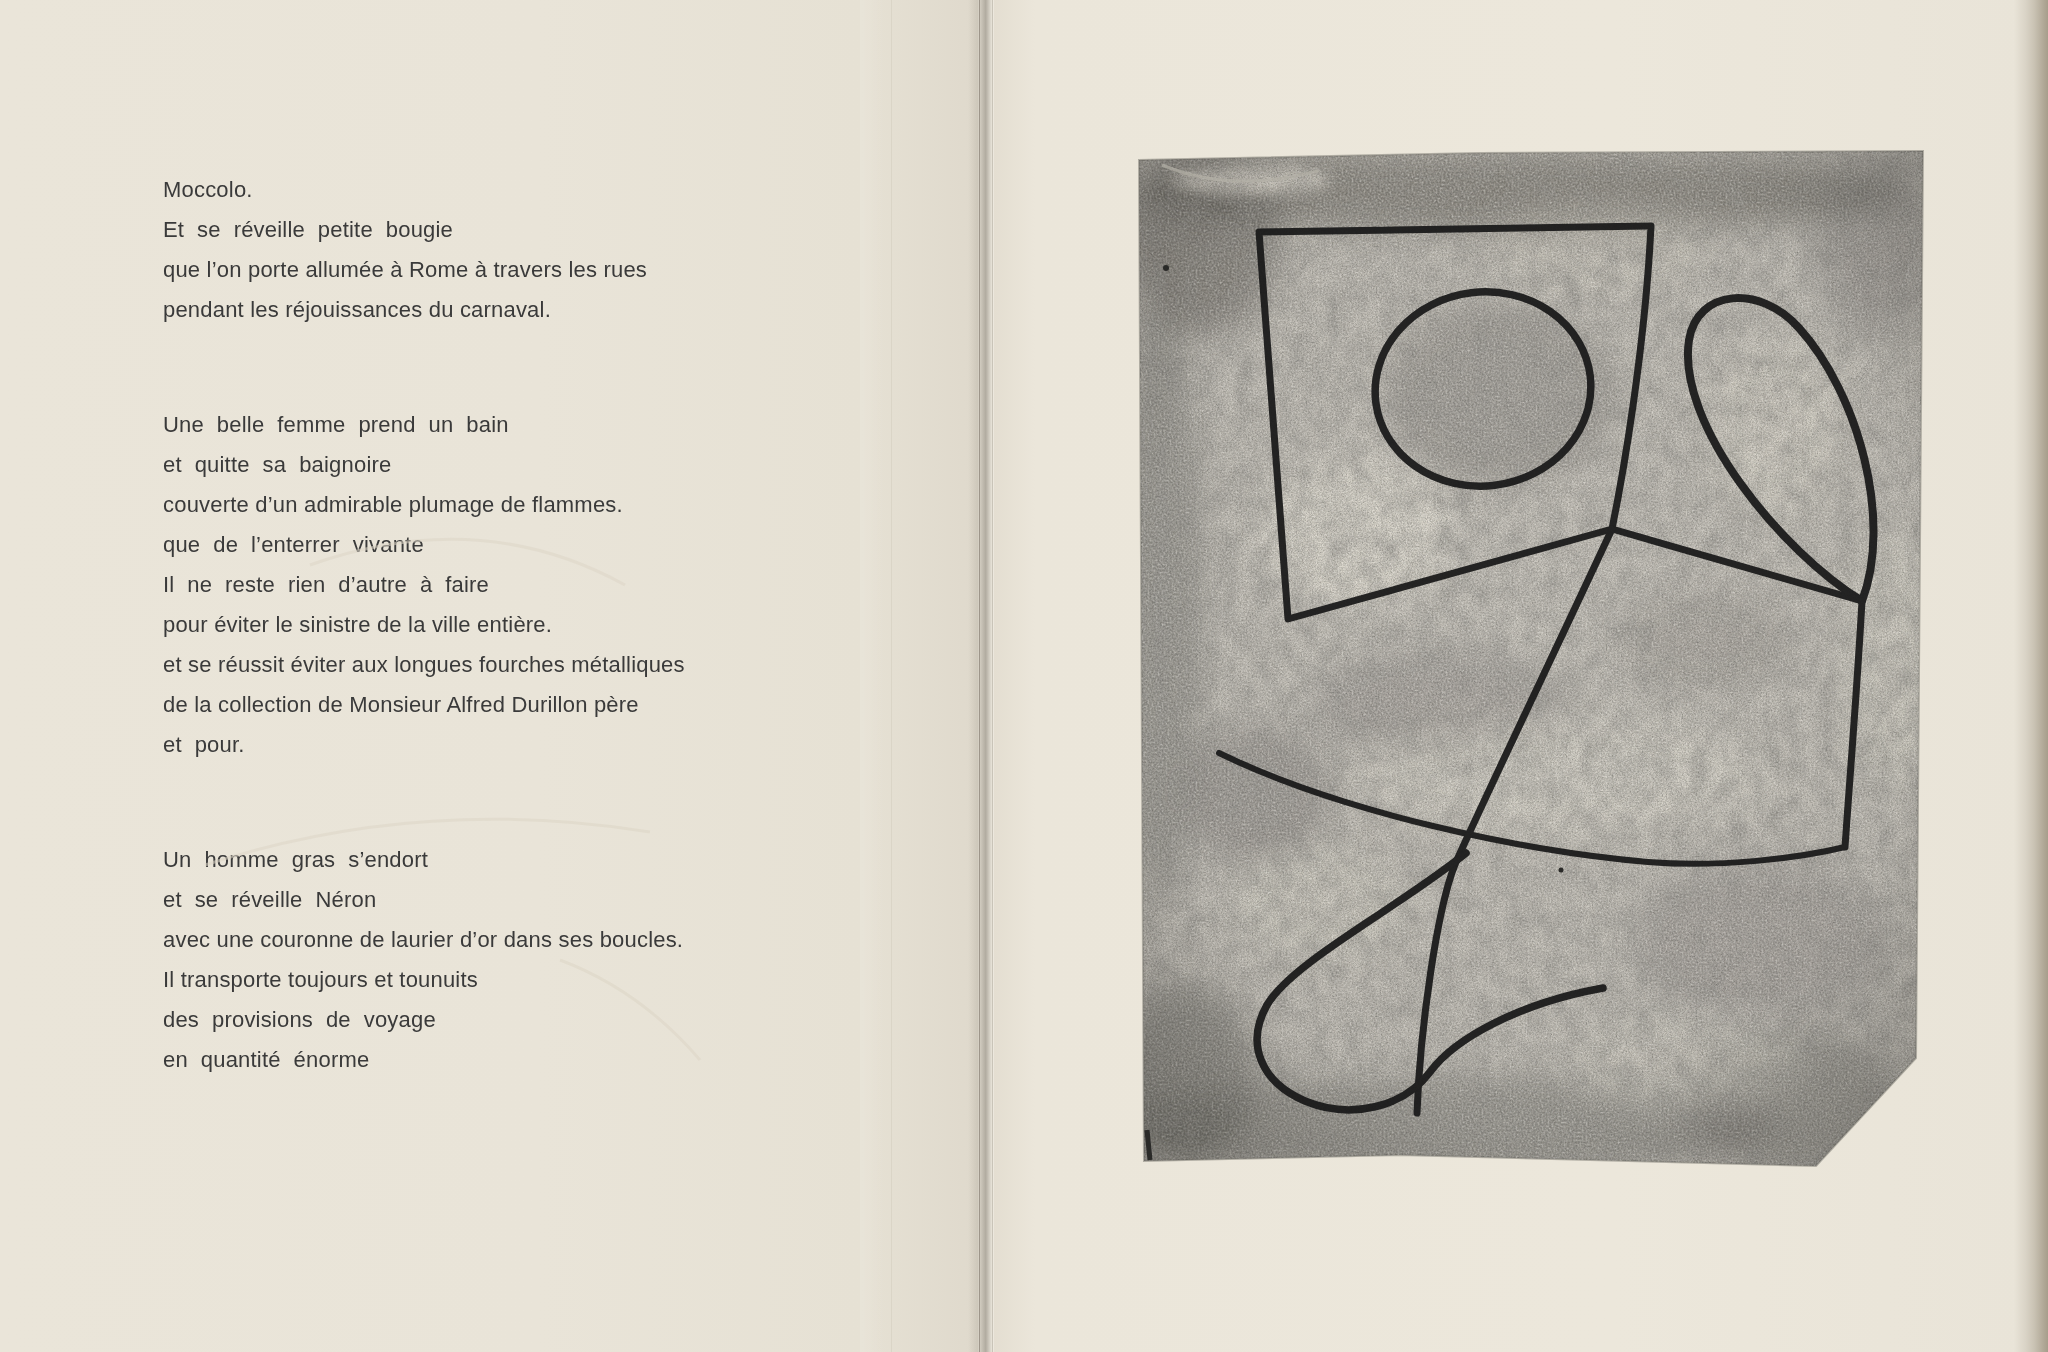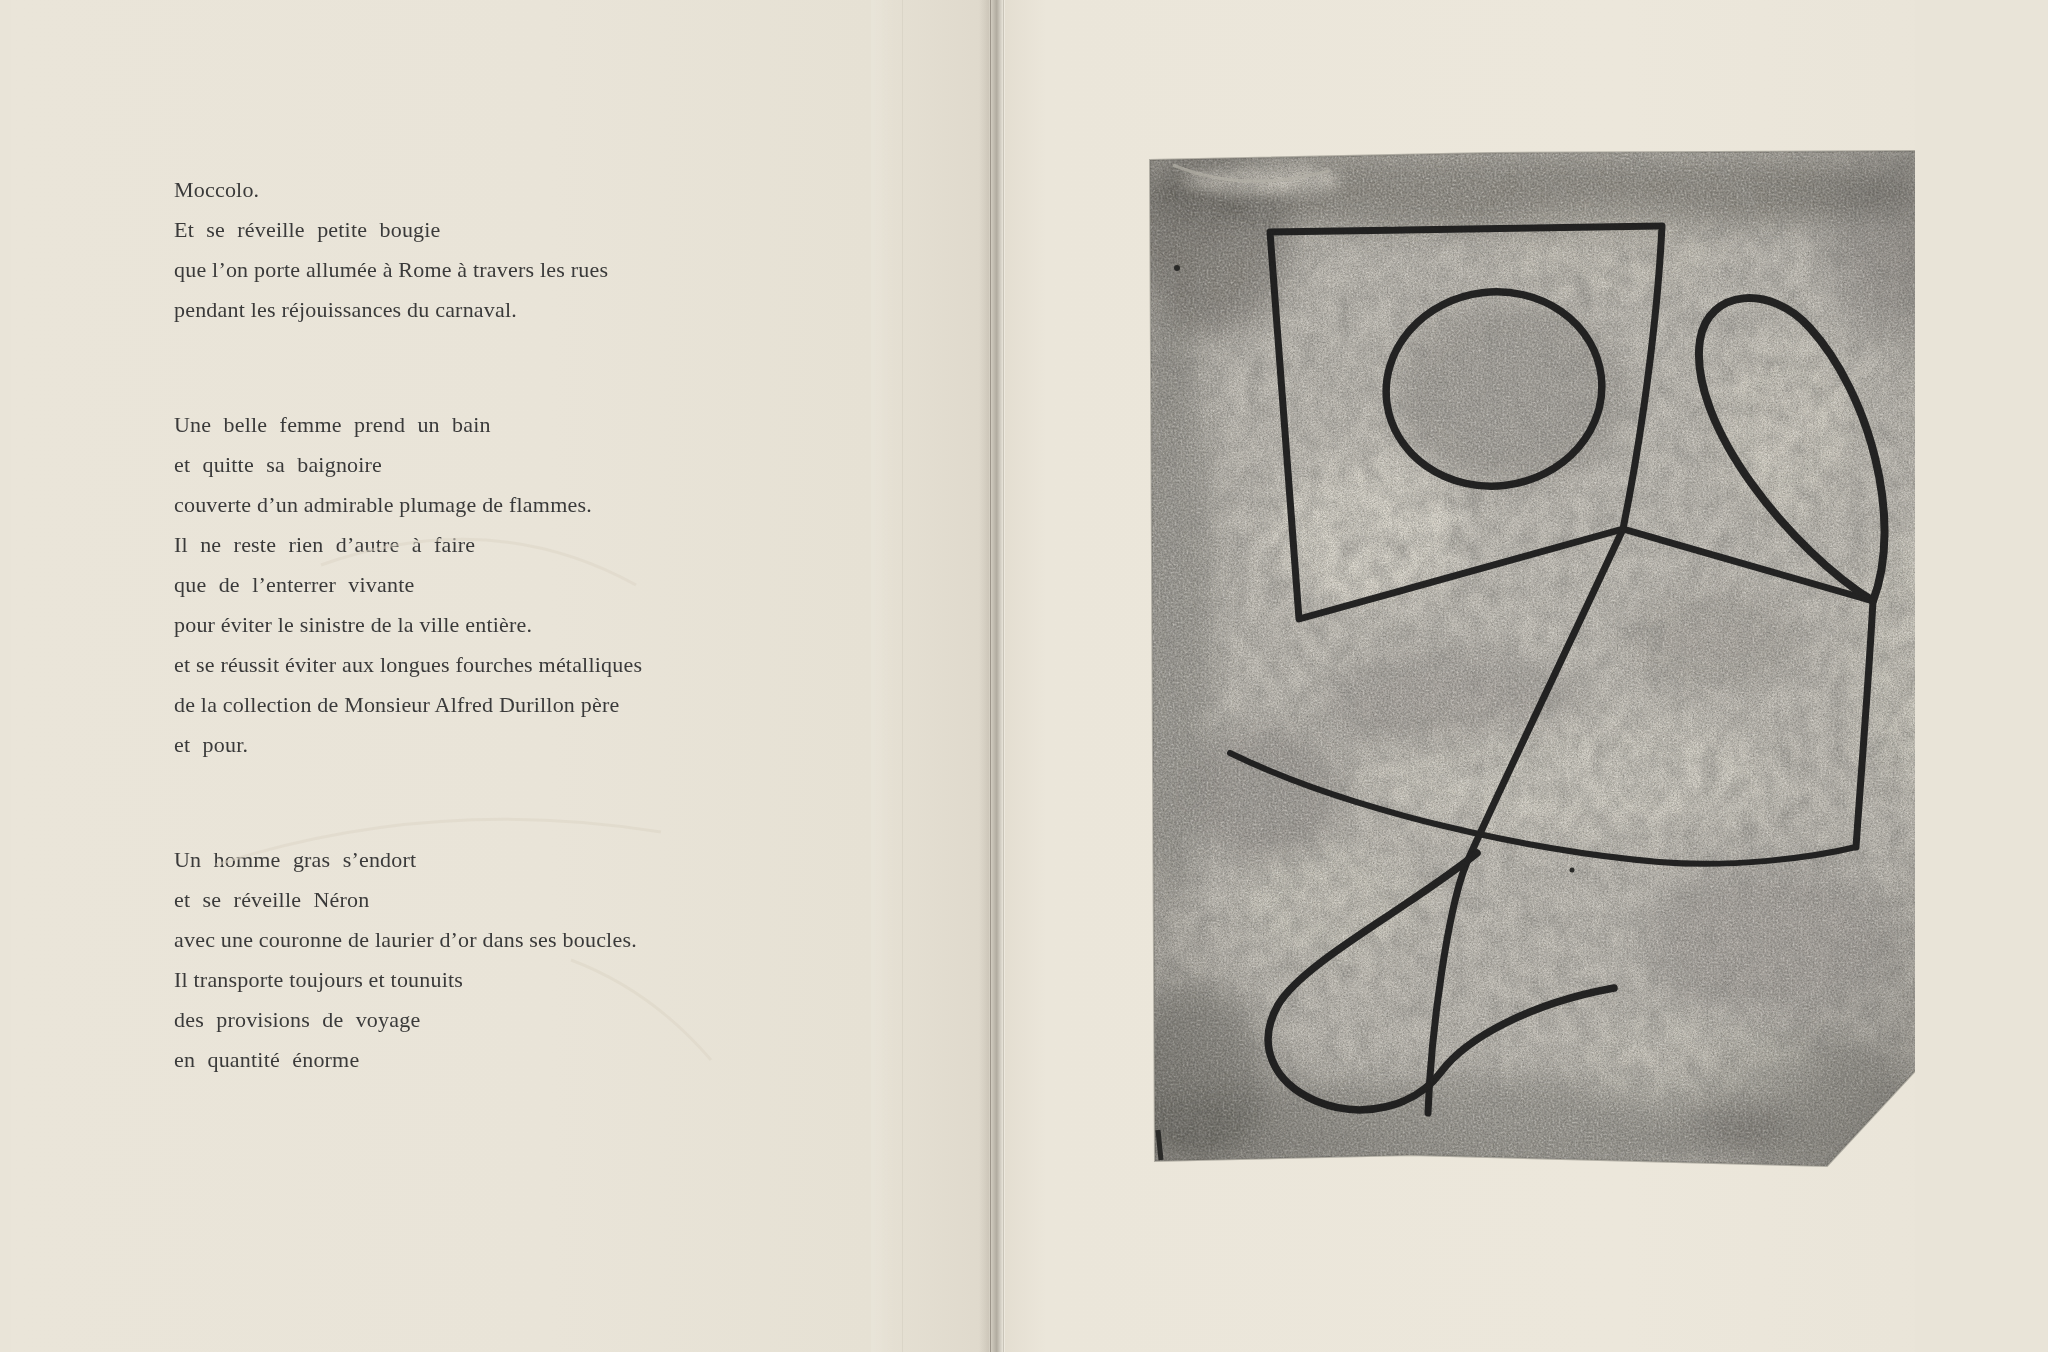--- a/index.html
+++ b/index.html
@@ -1,17 +1,17 @@
 <!DOCTYPE html>
 <html><head>
 <meta charset="utf-8">
 <style>
   html,body{margin:0;padding:0;background:#e9e4d8;}
-  .spread{position:relative;width:1904px;height:1352px;overflow:hidden;
-          font-family:Liberation Serif, serif;margin-left:11px;}
+  .spread{position:relative;width:2048px;height:1352px;overflow:hidden;
+          font-family:Liberation Sans, sans-serif;}
   
   .page-left{position:absolute;left:0;top:0;width:978px;height:1352px;
              background:linear-gradient(90deg,#eae5d9 0%,#e9e4d8 55%,#e6e1d4 88%,#dfd9cc 100%);}
   .page-right{position:absolute;left:994px;top:0;width:1030px;height:1352px;
               background:linear-gradient(90deg,#e4ded1 0%,#ebe6da 4%,#ece7db 60%,#e9e4d8 100%);}
   .gutter{position:absolute;left:968px;top:0;width:34px;height:1352px;
           background:linear-gradient(90deg,rgba(90,82,68,0) 0%,rgba(90,82,68,.16) 35%,
                      rgba(70,63,52,.34) 52%,rgba(255,255,250,.18) 72%,rgba(90,82,68,0) 100%);}
   .gutter::before{content:"";position:absolute;left:11px;top:0;width:1px;height:100%;
                   background:rgba(90,83,70,.45);}
@@ -43,22 +43,22 @@
         <div class="stanza">
           <div class="line wide">Moccolo.</div>
           <div class="line wide">Et se réveille petite bougie</div>
           <div class="line">que l’on porte allumée à Rome à travers les rues</div>
           <div class="line">pendant les réjouissances du carnaval.</div>
         </div>
         <div class="stanza">
           <div class="line wide">Une belle femme prend un bain</div>
           <div class="line wide">et quitte sa baignoire</div>
           <div class="line">couverte d’un admirable plumage de flammes.</div>
+          <div class="line wide">que de l’enterrer vivante</div>
           <div class="line wide">Il ne reste rien d’autre à faire</div>
-          <div class="line wide">que de l’enterrer vivante</div>
           <div class="line">pour éviter le sinistre de la ville entière.</div>
           <div class="line">et se réussit éviter aux longues fourches métalliques</div>
           <div class="line">de la collection de Monsieur Alfred Durillon père</div>
           <div class="line wide">et pour.</div>
         </div>
         <div class="stanza">
           <div class="line wide">Un homme gras s’endort</div>
           <div class="line wide">et se réveille Néron</div>
           <div class="line">avec une couronne de laurier d’or dans ses boucles.</div>
           <div class="line">Il transporte toujours et tounuits</div>

